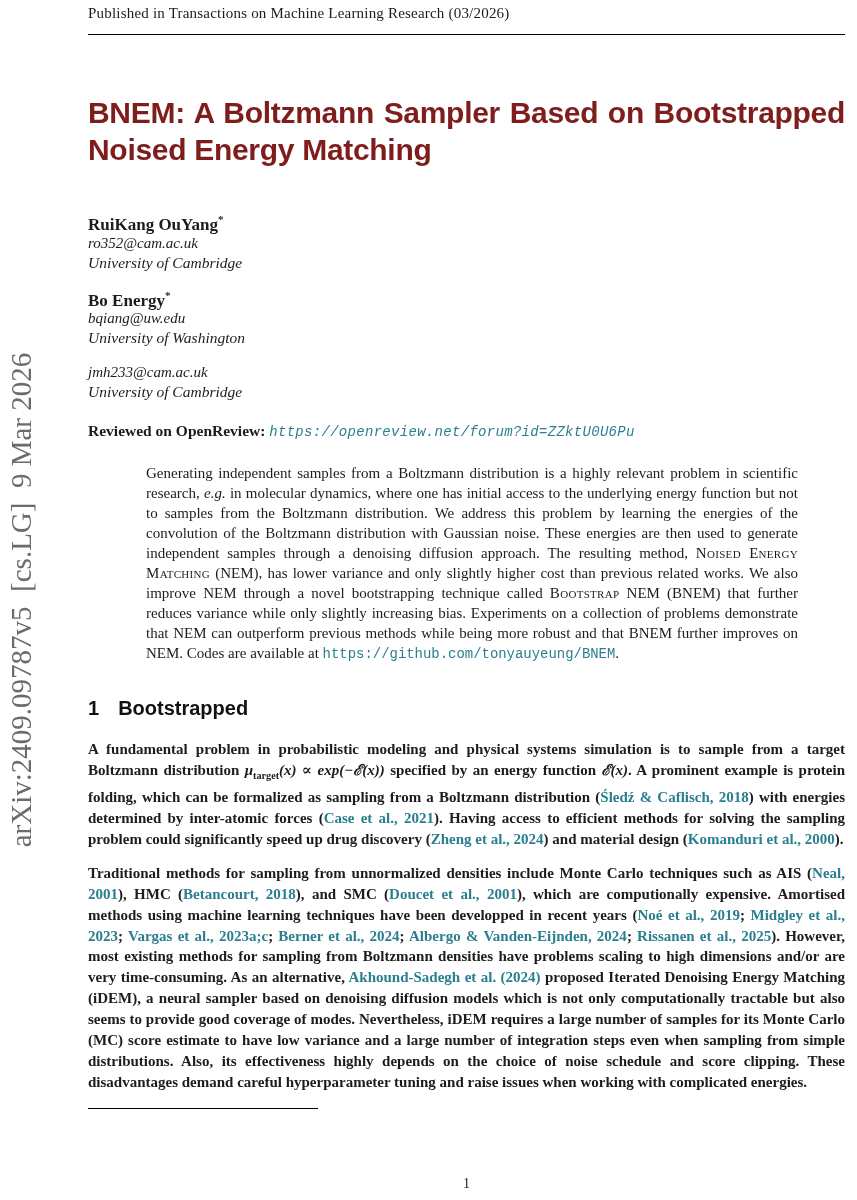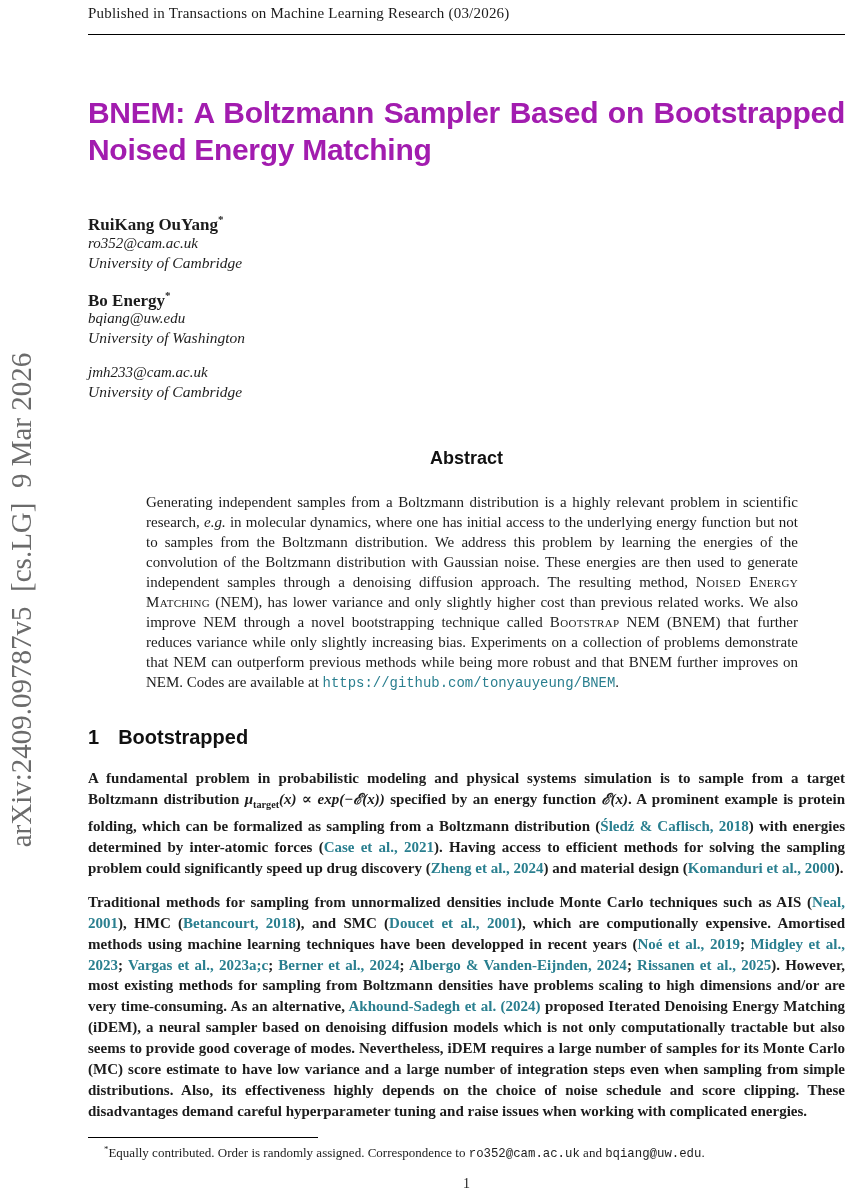--- a/index.html
+++ b/index.html
@@ -20,21 +20,21 @@
   .arxiv{
     position:absolute;left:-305px;top:580px;width:660px;height:40px;
     transform:rotate(-90deg);transform-origin:center center;
     font-size:29px;color:#6b6b6b;text-align:center;white-space:pre;
     font-family:"Liberation Serif","DejaVu Serif",serif;
   }
 
   
   .title{
     margin-top:59px;font-family:"Liberation Sans","DejaVu Sans",sans-serif;
-    font-weight:bold;font-size:30px;line-height:37px;letter-spacing:-.3px;color:#a21caf;
+    font-weight:bold;font-size:30px;line-height:37px;letter-spacing:-.3px;color:#7f1d1d;
   }
   .title .l1{text-align:justify;text-align-last:justify;}
 
   
   .authors{margin-top:45px;}
   .author-row{display:flex;justify-content:space-between;align-items:baseline;flex-direction:column;}
   .author-name{font-weight:bold;font-size:17px;}
   .author-mark{vertical-align:super;font-size:11px;font-weight:bold;}
   .author-email{font-style:italic;font-size:15px;}
   .author-affil{font-style:italic;font-size:15.5px;margin-top:2px;}
@@ -122,29 +122,32 @@
 
     <div class="author-block">
       <div class="author-row">
         <span class="author-email">jmh233@cam.ac.uk</span>
       </div>
       <div class="author-affil">University of Cambridge</div>
     </div>
 
   </div>
 
+  <div class="review">
+    <span class="lbl">Reviewed on OpenReview:</span>
+    <span> </span>
+    <a class="url" href="#">https://openreview.net/forum?id=ZZktU0U6Pu</a>
+  </div>
 
-  <div class="abs-heading">Abstract</div>
   <div class="abs-body"><span>Generating independent samples from a Boltzmann distribution is a highly relevant problem in scientific research, </span><span class="r-i">e.g.</span><span> in molecular dynamics, where one has initial access to the underlying energy function but not to samples from the Boltzmann distribution. We address this problem by learning the energies of the convolution of the Boltzmann distribution with Gaussian noise. These energies are then used to generate independent samples through a denoising diffusion approach. The resulting method, </span><span class="r-sc">Noised Energy Matching</span><span> (NEM), has lower variance and only slightly higher cost than previous related works. We also improve NEM through a novel bootstrapping technique called </span><span class="r-sc">Bootstrap</span><span> NEM (BNEM) that further reduces variance while only slightly increasing bias. Experiments on a collection of problems demonstrate that NEM can outperform previous methods while being more robust and that BNEM further improves on NEM. Codes are available at </span><span class="r-url">https://github.com/tonyauyeung/BNEM</span><span>.</span></div>
 
   <div class="sec-heading">
     <span class="num">1</span><span>Bootstrapped</span>
   </div>
 
   <div class="para p1"><span>A fundamental problem in probabilistic modeling and physical systems simulation is to sample from a target Boltzmann distribution </span><span class="r-math">μ</span><span class="r-sub">target</span><span class="r-math">(x) ∝ exp(−ℰ(x))</span><span> specified by an energy function </span><span class="r-math">ℰ(x)</span><span>. A prominent example is protein folding, which can be formalized as sampling from a Boltzmann distribution (</span><span class="r-cite">Śledź &amp; Caflisch, 2018</span><span>) with energies determined by inter-atomic forces (</span><span class="r-cite">Case et al., 2021</span><span>). Having access to efficient methods for solving the sampling problem could significantly speed up drug discovery (</span><span class="r-cite">Zheng et al., 2024</span><span>) and material design (</span><span class="r-cite">Komanduri et al., 2000</span><span>).</span></div>
   <div class="para p2"><span>Traditional methods for sampling from unnormalized densities include Monte Carlo techniques such as AIS (</span><span class="r-cite">Neal, 2001</span><span>), HMC (</span><span class="r-cite">Betancourt, 2018</span><span>), and SMC (</span><span class="r-cite">Doucet et al., 2001</span><span>), which are computionally expensive. Amortised methods using machine learning techniques have been developped in recent years (</span><span class="r-cite">Noé et al., 2019</span><span>; </span><span class="r-cite">Midgley et al., 2023</span><span>; </span><span class="r-cite">Vargas et al., 2023a;c</span><span>; </span><span class="r-cite">Berner et al., 2024</span><span>; </span><span class="r-cite">Albergo &amp; Vanden-Eijnden, 2024</span><span>; </span><span class="r-cite">Rissanen et al., 2025</span><span>). However, most existing methods for sampling from Boltzmann densities have problems scaling to high dimensions and/or are very time-consuming. As an alternative, </span><span class="r-cite">Akhound-Sadegh et al. (2024)</span><span> proposed Iterated Denoising Energy Matching (iDEM), a neural sampler based on denoising diffusion models which is not only computationally tractable but also seems to provide good coverage of modes. Nevertheless, iDEM requires a large number of samples for its Monte Carlo (MC) score estimate to have low variance and a large number of integration steps even when sampling from simple distributions. Also, its effectiveness highly depends on the choice of noise schedule and score clipping. These disadvantages demand careful hyperparameter tuning and raise issues when working with complicated energies.</span></div>
 
   <div class="footnote-rule"></div>
-  <div class="footnote"><span class="r-sup">*</span><span>Equally contributed. Order is randomly assigned. Correspondence to </span><span class="r-tt">ro352@cam.ac.uk</span><span> and </span><span class="r-tt">bqiang@uw.edu</span><span>.</span></div>
 
 </div>
 
 <div class="pageno">1</div>
 
 </body></html>

